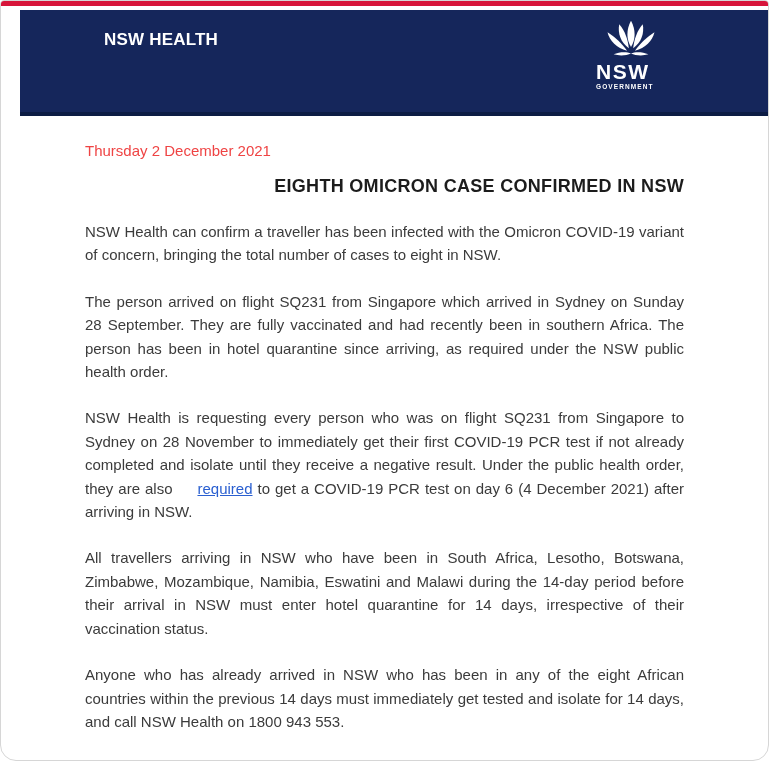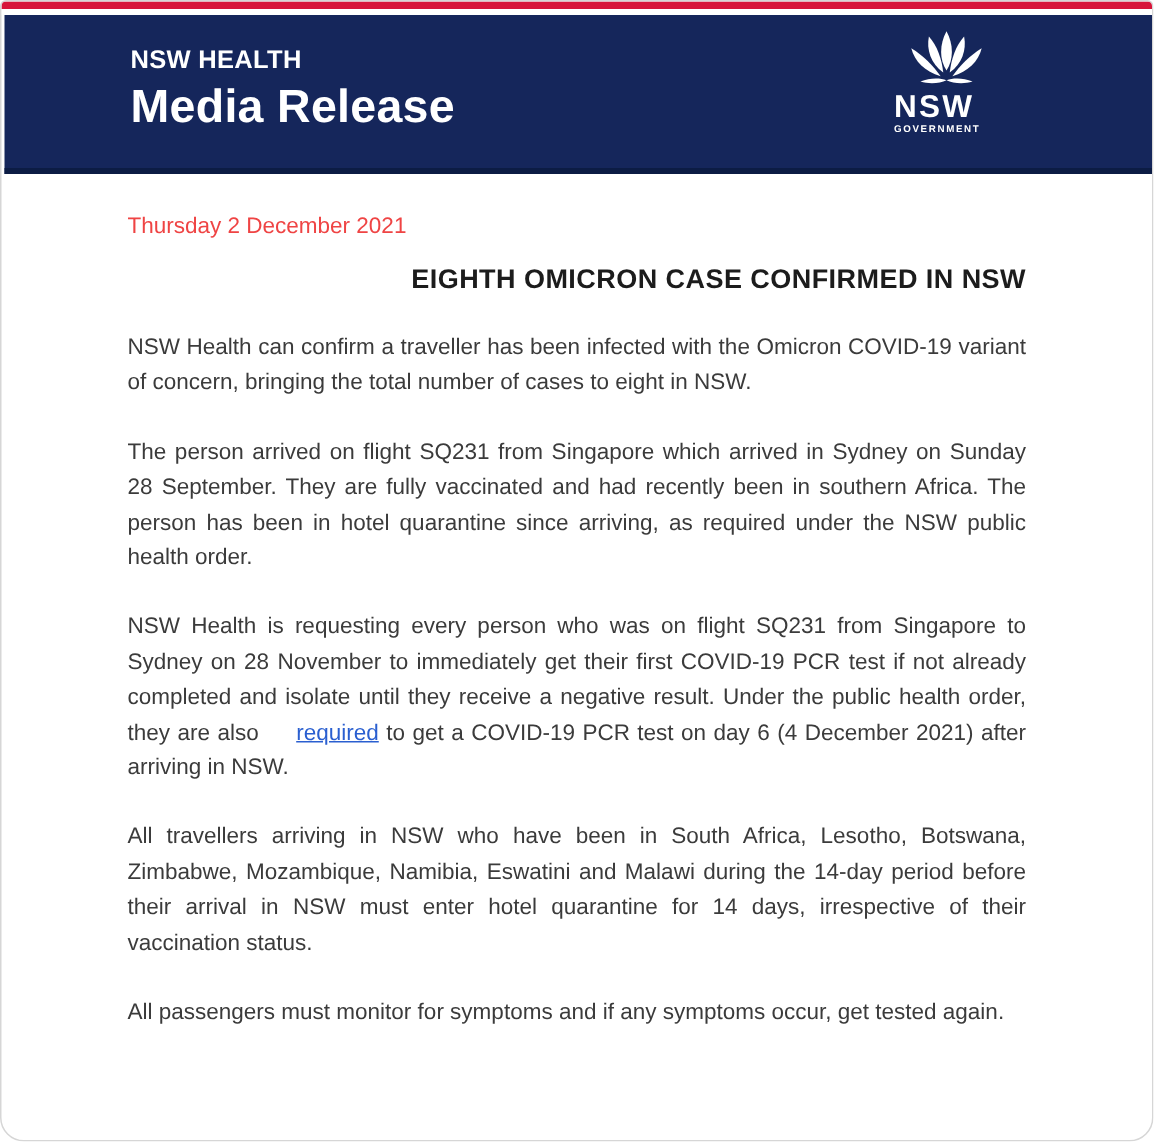--- a/index.html
+++ b/index.html
@@ -28,21 +28,21 @@
     height:5px;
     width:100%;
     background:var(--red);
   }
   .banner-gap{
     height:4px;
     background:#fff;
   }
   .banner{
     position:relative;
-    margin-left:2px;
+    margin-left:19px;
     height:106px;
     background:var(--navy);
     border-bottom:4px solid var(--navy-dark);
     color:#fff;
   }
   .banner-text{
     position:absolute;
     left:84px;
     top:20px;
   }
@@ -111,21 +111,20 @@
 <body>
 
 <div class="page">
 
   <div class="top-bar"></div>
   <div class="banner-gap"></div>
 
   <header class="banner">
     <div class="banner-text">
       <div class="org">NSW HEALTH</div>
-      <div class="banner-title">Media Release</div>
     </div>
 
     <div class="logo">
       <span>
         <svg viewBox="0 0 64 46" width="56" height="40" aria-hidden="true">
           <g fill="#ffffff">
             <path d="M32 1 C26.5 11 26.5 23 32 31 C37.5 23 37.5 11 32 1 Z"></path>
             <path d="M18.5 5 C16.5 15 20 26 29.5 32.5 C28.5 23 25 12 18.5 5 Z"></path>
             <path d="M45.5 5 C47.5 15 44 26 34.5 32.5 C35.5 23 39 12 45.5 5 Z"></path>
             <path d="M5 14 C7.5 24 15.5 32 27.5 35.5 C22 27.5 14 19.5 5 14 Z"></path>
@@ -146,18 +145,19 @@
     <h1 class="headline">EIGHTH OMICRON CASE CONFIRMED IN NSW</h1>
 
     <p class="body-para">NSW Health can confirm a traveller has been infected with the Omicron COVID-19 variant of concern, bringing the total number of cases to eight in NSW.</p>
 
     <p class="body-para">The person arrived on flight SQ231 from Singapore which arrived in Sydney on Sunday 28 September. They are fully vaccinated and had recently been in southern Africa. The person has been in hotel quarantine since arriving, as required under the NSW public health order.</p>
 
     <p class="body-para"><span>NSW Health is requesting every person who was on flight SQ231 from Singapore to Sydney on 28 November to immediately get their first COVID-19 PCR test if not already completed and isolate until they receive a negative result. Under the public health order, they are also </span><a href="#" class="link">required</a><span> to get a COVID-19 PCR test on day 6 (4 December 2021) after arriving in NSW.</span></p>
 
     <p class="body-para">All travellers arriving in NSW who have been in South Africa, Lesotho, Botswana, Zimbabwe, Mozambique, Namibia, Eswatini and Malawi during the 14-day period before their arrival in NSW must enter hotel quarantine for 14 days, irrespective of their vaccination status.</p>
 
+    <p class="body-para">Anyone who has already arrived in NSW who has been in any of the eight African countries within the previous 14 days must immediately get tested and isolate for 14 days, and call NSW Health on 1800 943 553.</p>
 
     <p class="body-para">All passengers must monitor for symptoms and if any symptoms occur, get tested again.</p>
 
   </main>
 
 </div>
 
 </body></html>

